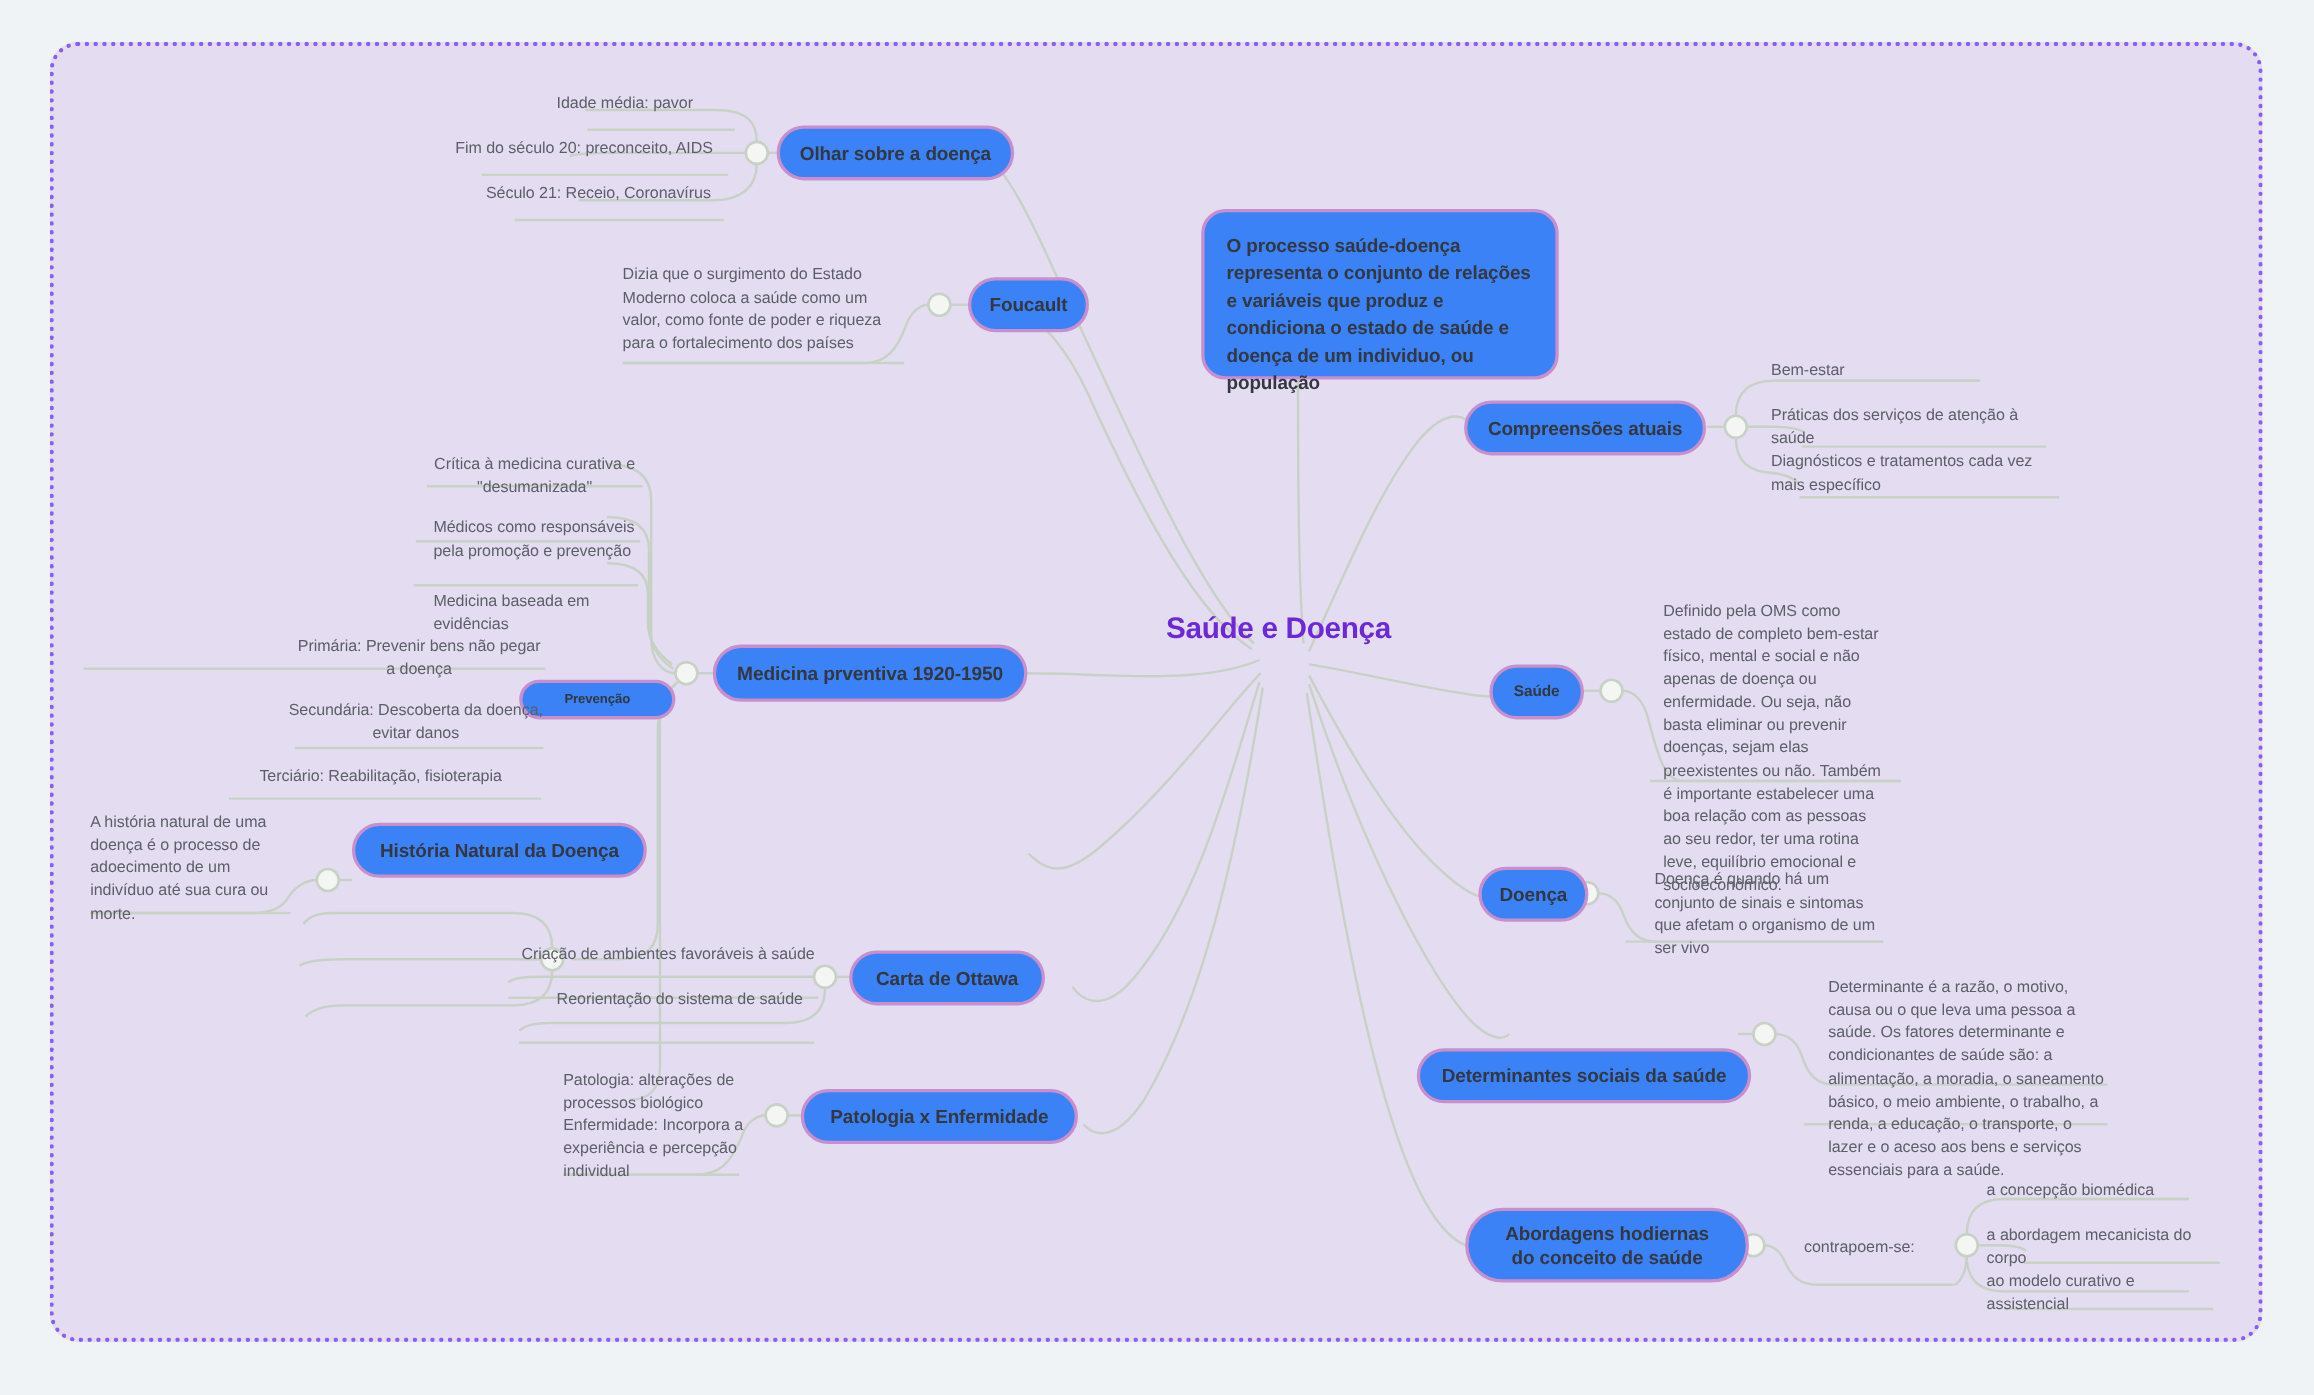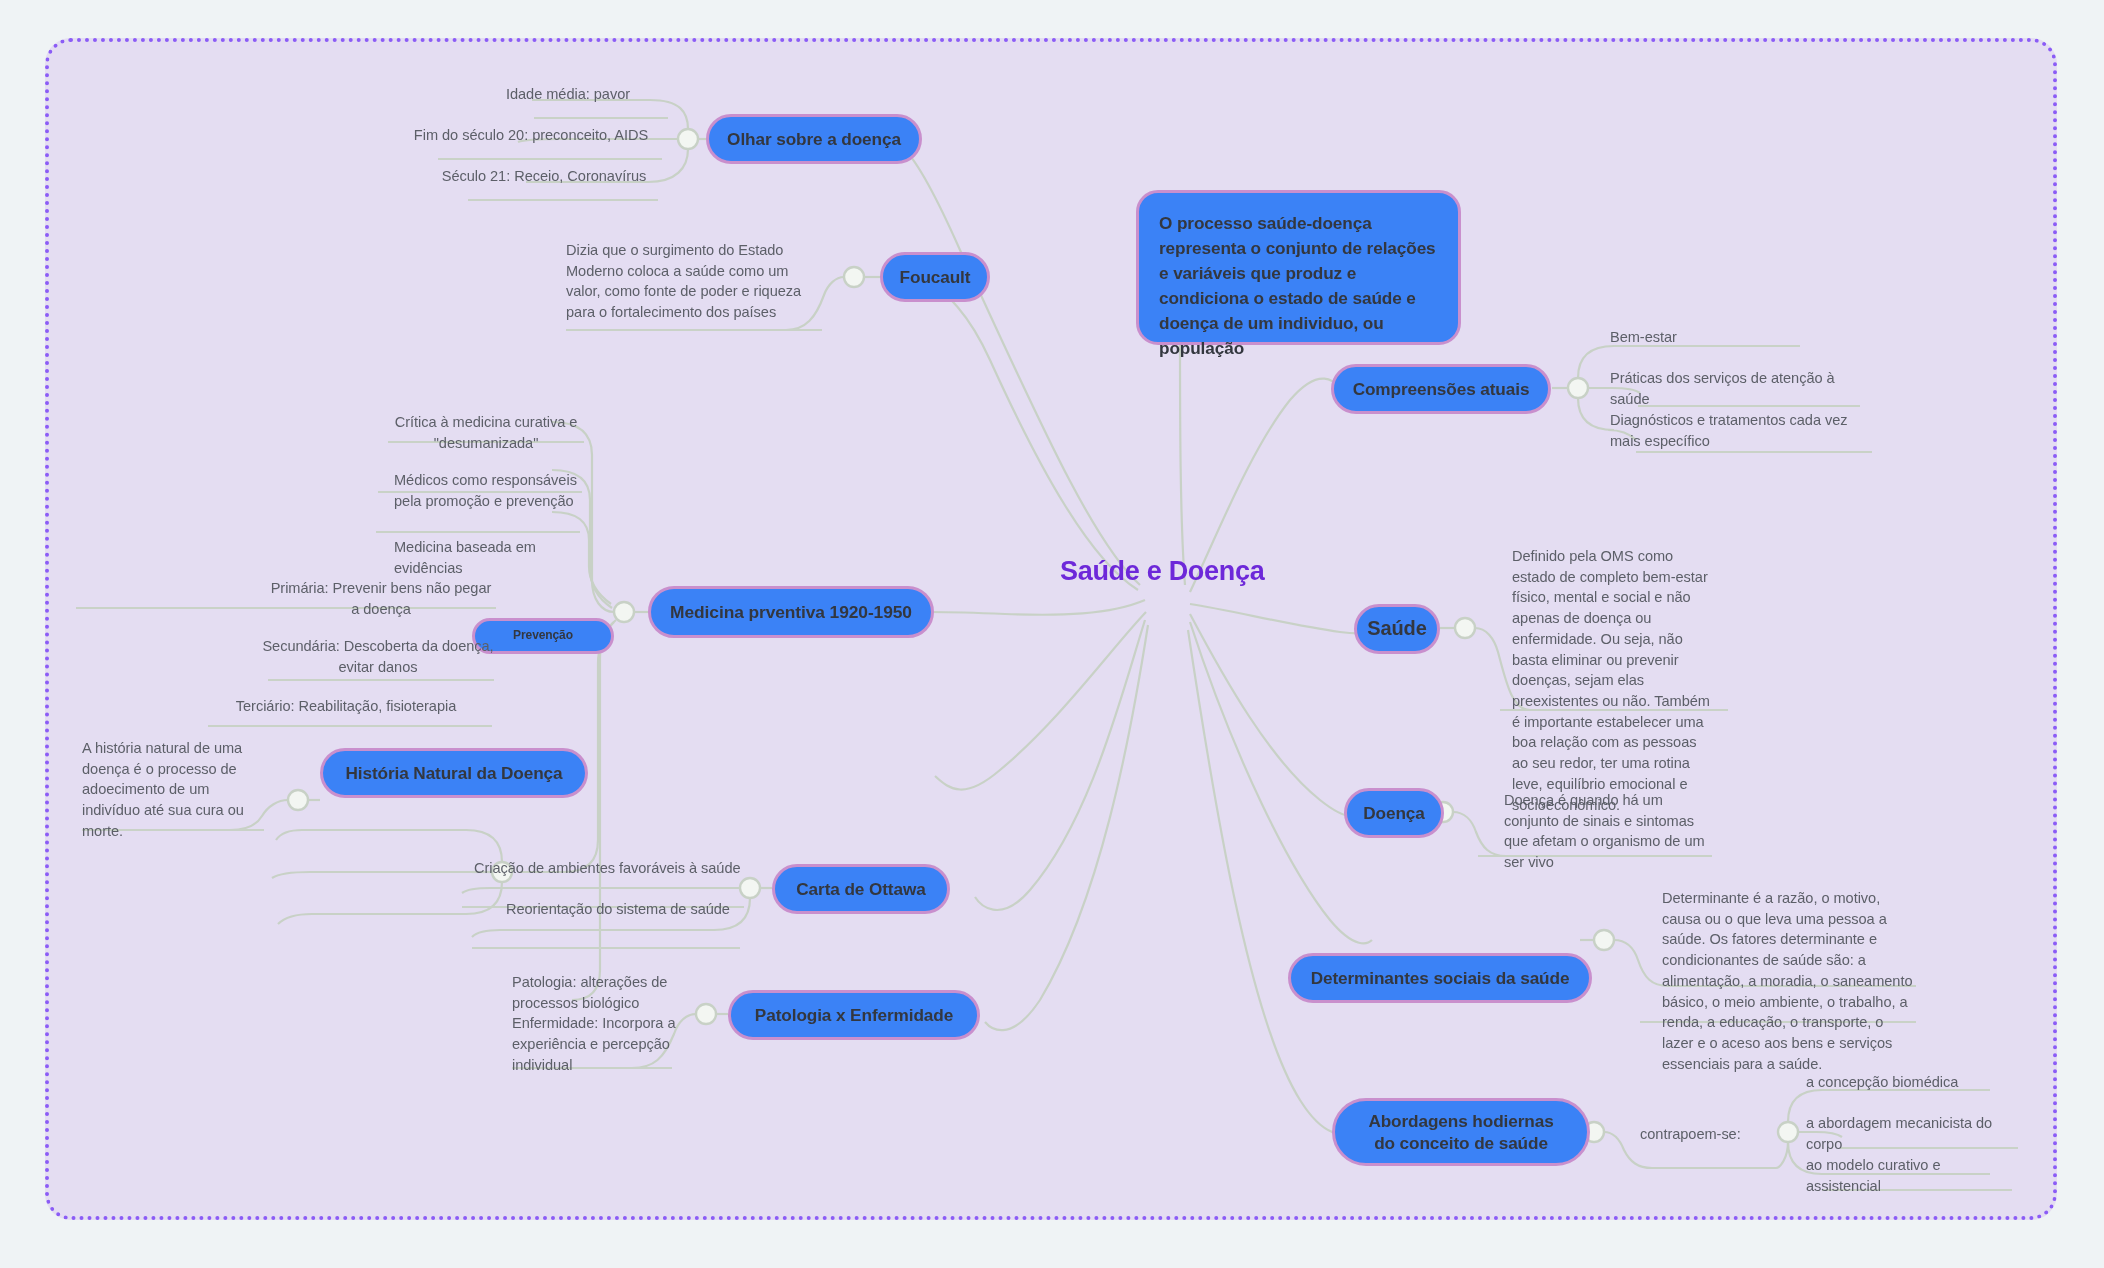--- a/index.html
+++ b/index.html
@@ -189,39 +189,39 @@
   <path d="M1788,1122 C1788,1102 1798,1090 1822,1090 L1990,1090"></path>
   <path d="M1798,1132 L1816,1132 C1830,1132 1838,1134 1842,1137"></path>
   <path d="M1788,1142 C1788,1162 1798,1174 1822,1174 L1990,1174"></path>
   <line class="underline" x1="1822" y1="1090" x2="1990" y2="1090"></line>
   <line class="underline" x1="1840" y1="1148" x2="2018" y2="1148"></line>
   <line class="underline" x1="1822" y1="1190" x2="2012" y2="1190"></line>
 </svg>
 
 <div id="root-title" style="left:1060px; top:556px;">Saúde e Doença</div>
 
-<div class="node big" style="left:1092px; top:190px; width:325px; height:155px; font-size:17.2px; padding:18px 20px 0 20px;margin-left:44px;">O processo saúde-doença representa o conjunto de relações e variáveis que produz e condiciona o estado de saúde e doença de um individuo, ou população</div>
+<div class="node big" style="left:1092px; top:190px; width:325px; height:155px; font-size:17.2px; padding:18px 20px 0 20px;">O processo saúde-doença representa o conjunto de relações e variáveis que produz e condiciona o estado de saúde e doença de um individuo, ou população</div>
 
 <div class="node" style="left:706px; top:114px; width:216px; height:50px; font-size:17.2px;">Olhar sobre a doença</div>
 
 <div class="node" style="left:880px; top:252px; width:110px; height:50px; font-size:17.2px;">Foucault</div>
 
 <div class="node" style="left:648px; top:586px; width:286px; height:52px; font-size:17.4px;">Medicina prventiva 1920-1950</div>
 
 <div class="node" style="left:472px; top:618px; width:142px; height:36px; font-size:12px;text-align:center;">Prevenção</div>
 
 <div class="node" style="left:320px; top:748px; width:268px; height:50px; font-size:17.2px;">História Natural da Doença</div>
 
 <div class="node" style="left:772px; top:864px; width:178px; height:50px; font-size:17.2px;">Carta de Ottawa</div>
 
 <div class="node" style="left:728px; top:990px; width:252px; height:50px; font-size:17.2px;">Patologia x Enfermidade</div>
 
 <div class="node" style="left:1331px; top:364px; width:220px; height:50px; font-size:17.2px;">Compreensões atuais</div>
 
-<div class="node" style="left:1354px; top:604px; width:86px; height:50px; font-size:20px;">Saúde</div>
+<div class="node" style="left:1354px; top:604px; width:86px; height:50px; font-size:14px;">Saúde</div>
 
 <div class="node" style="left:1344px; top:788px; width:100px; height:50px; font-size:17.2px;">Doença</div>
 
 <div class="node" style="left:1288px; top:916px; width:304px; height:50px; font-size:17.2px;margin-top:37px;">Determinantes sociais da saúde</div>
 
 <div class="node" style="left:1332px; top:1098px; width:258px; height:68px; font-size:17.2px; padding:0 22px;">Abordagens hodiernas do conceito de saúde</div>
 
 <div class="leaf c" style="left:468px; top:84px; width:200px;">Idade média: pavor</div>
 <div class="leaf c" style="left:400px; top:125px; width:262px;">Fim do século 20: preconceito, AIDS</div>
 <div class="leaf c" style="left:430px; top:166px; width:228px;">Século 21: Receio, Coronavírus</div>

